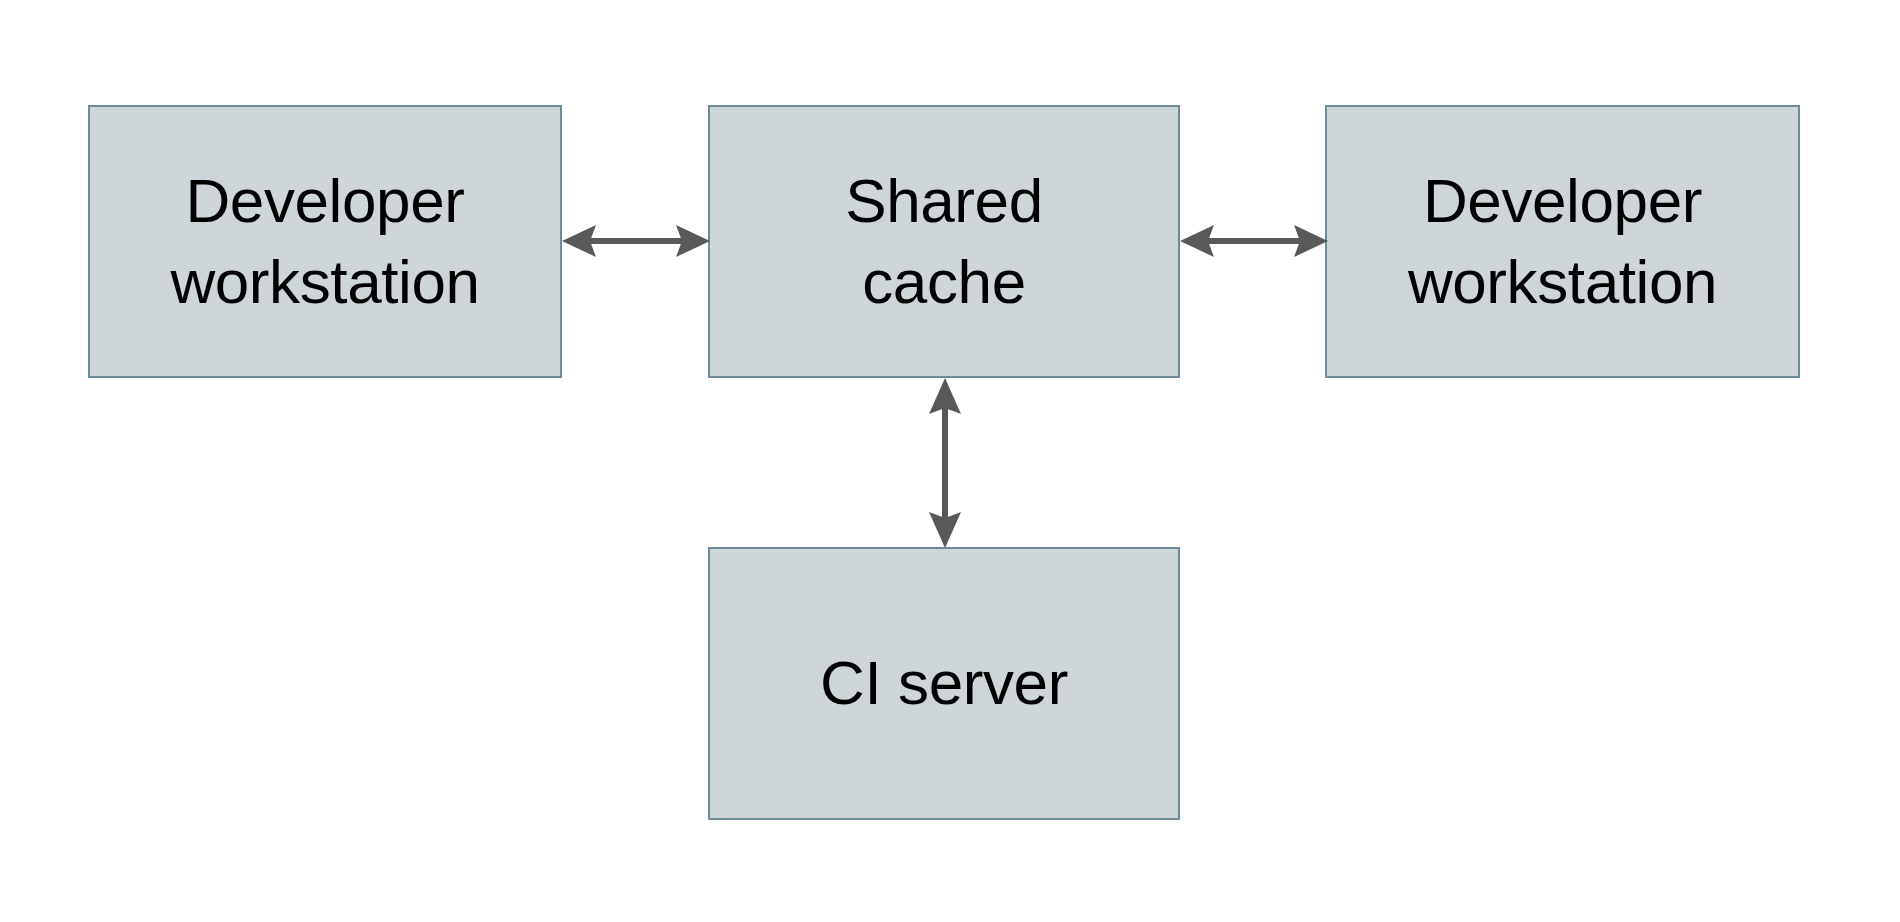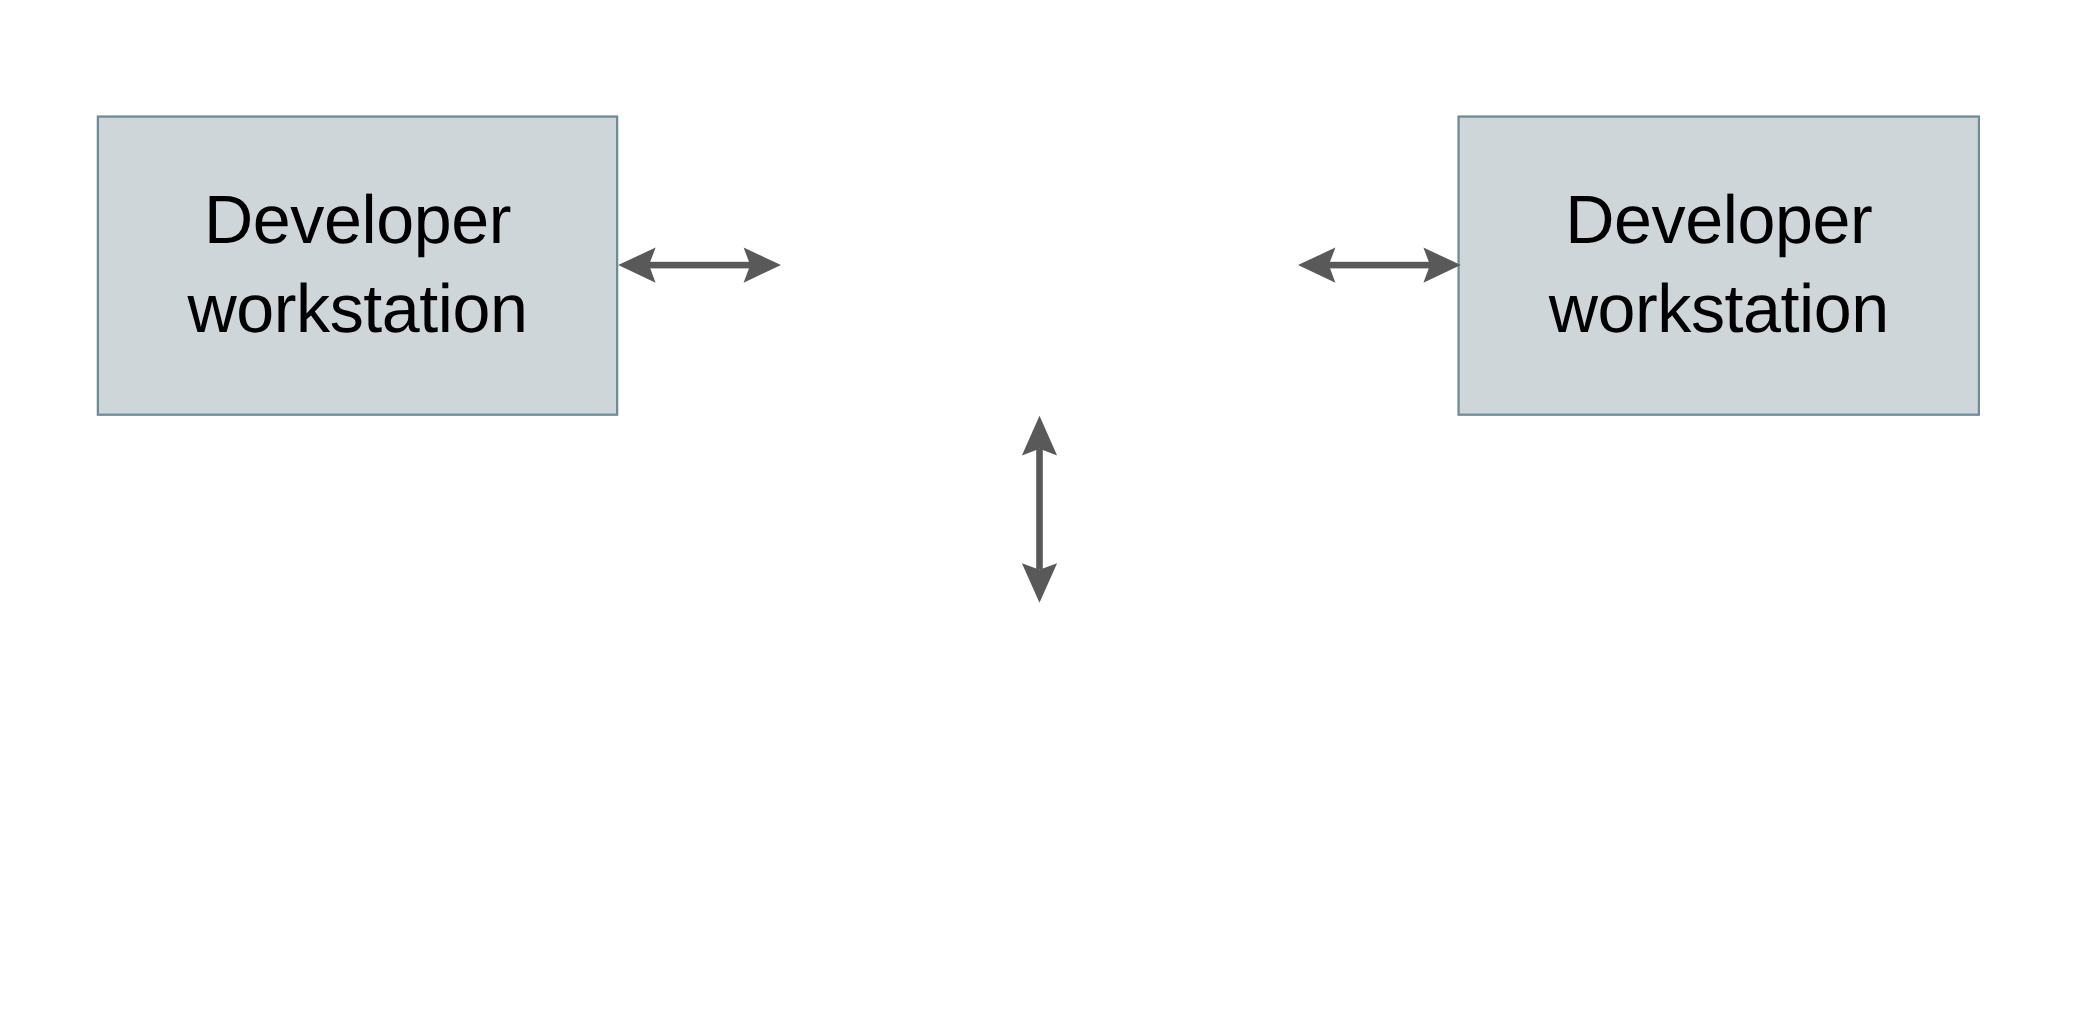--- a/index.html
+++ b/index.html
@@ -59,26 +59,33 @@
 </head>
 <body>
 
 <div id="canvas">
 
   <div class="node" id="node-dev-left">
     <span class="node-label">Developer
 workstation</span>
   </div>
 
+  <div class="node" id="node-shared-cache">
+    <span class="node-label">Shared
+cache</span>
+  </div>
 
   <div class="node" id="node-dev-right">
     <span class="node-label">Developer
 workstation</span>
   </div>
 
+  <div class="node" id="node-ci-server">
+    <span class="node-label">CI server</span>
+  </div>
 
   <div class="connector" id="conn-left-to-cache">
     <svg width="148" height="72" viewBox="0 0 148 72" aria-hidden="true">
       <g fill="#595959" stroke="none">
         <rect x="26" y="33" width="96" height="6"></rect>
         <path d="M 0 36 L 34 20 L 28 36 L 34 52 Z"></path>
         <path d="M 148 36 L 114 20 L 120 36 L 114 52 Z"></path>
       </g>
     </svg>
   </div>

